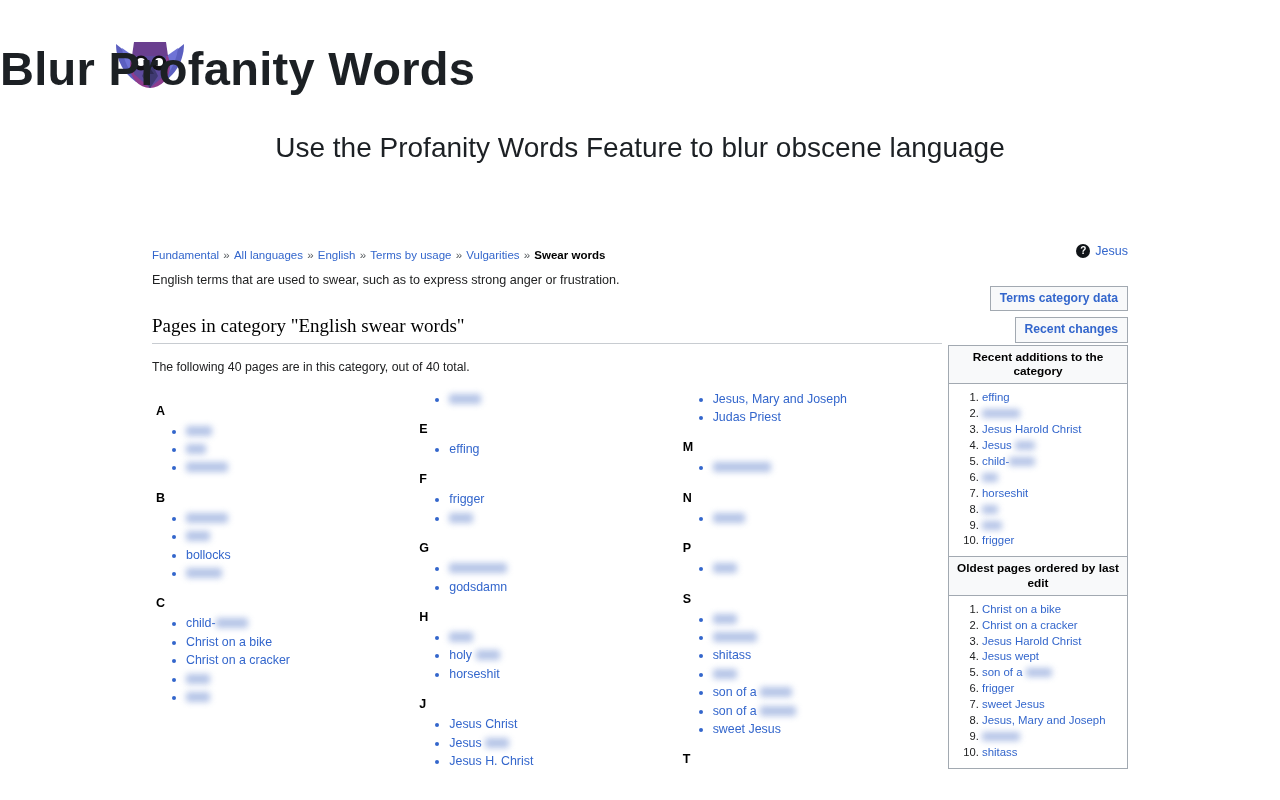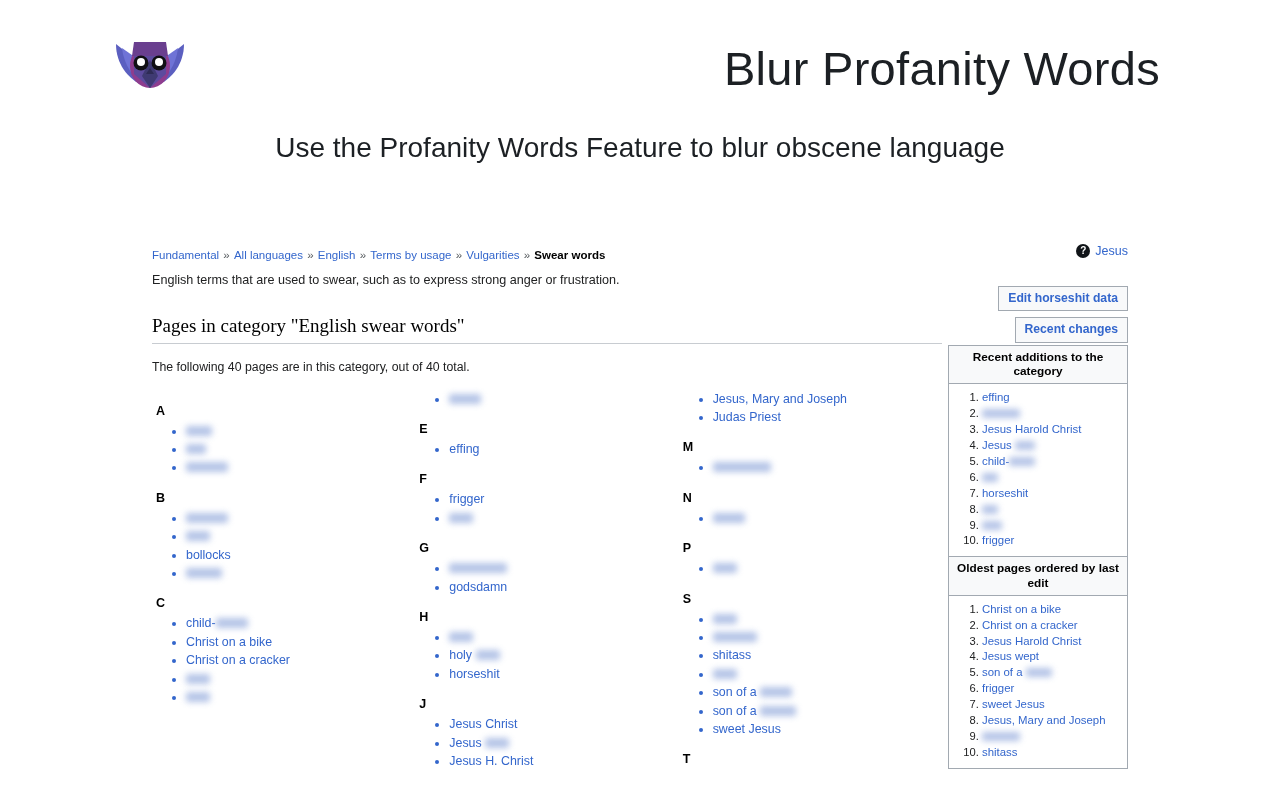--- a/index.html
+++ b/index.html
@@ -25,23 +25,23 @@
     left: 112px;
     top: 30px;
     width: 76px;
     height: 66px;
   }
   .promo-title {
     position: absolute;
     left: 0;
     top: 42px;
     width: 1160px;
-    text-align: right;
+    text-align: left;
     font-size: 47px;
-    font-weight: 400;
+    font-weight: 700;
     color: #1c2024;
     letter-spacing: 0.3px;
     line-height: 1.15;
   }
   .promo-sub {
     position: absolute;
     left: 0;
     top: 130px;
     width: 1280px;
     text-align: center;
@@ -266,21 +266,21 @@
     <span class="help-icon">?</span>
     <span class="help-link">Jesus</span>
   </div>
 
 
   <div class="breadcrumb" id="breadcrumb"><a>Fundamental</a><span class="sep"> » </span><a>All languages</a><span class="sep"> » </span><a>English</a><span class="sep"> » </span><a>Terms by usage</a><span class="sep"> » </span><a>Vulgarities</a><span class="sep"> » </span><span class="current">Swear words</span></div>
 
   <div class="cat-desc">English terms that are used to swear, such as to express strong anger or frustration.</div>
 
   <div class="edit-buttons">
-    <button class="wiki-btn">Edit horseshit data</button>
+    <button class="wiki-btn">Terms category data</button>
     <button class="wiki-btn">Recent changes</button>
   </div>
 
   <h2 class="pages-heading">Pages in category "English swear words"</h2>
   <div class="pages-note">The following 40 pages are in this category, out of 40 total.</div>
 
   <div class="columns" id="columns">
       <div class="col col-1">
         <div class="group-letter">A</div>
         <ul class="plist">

